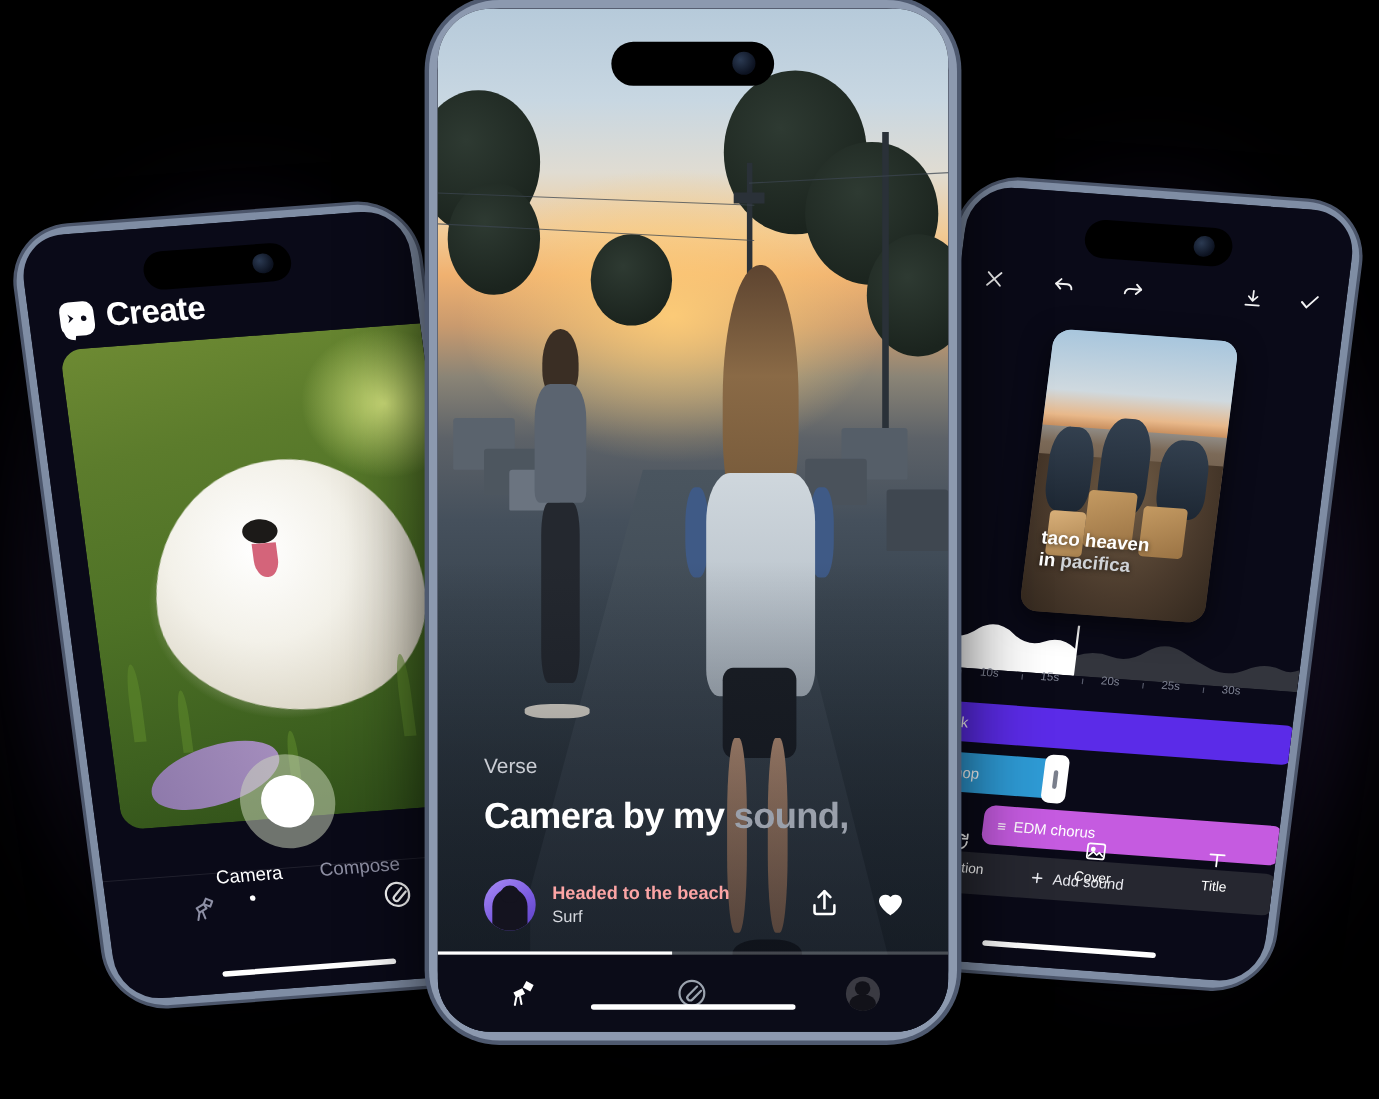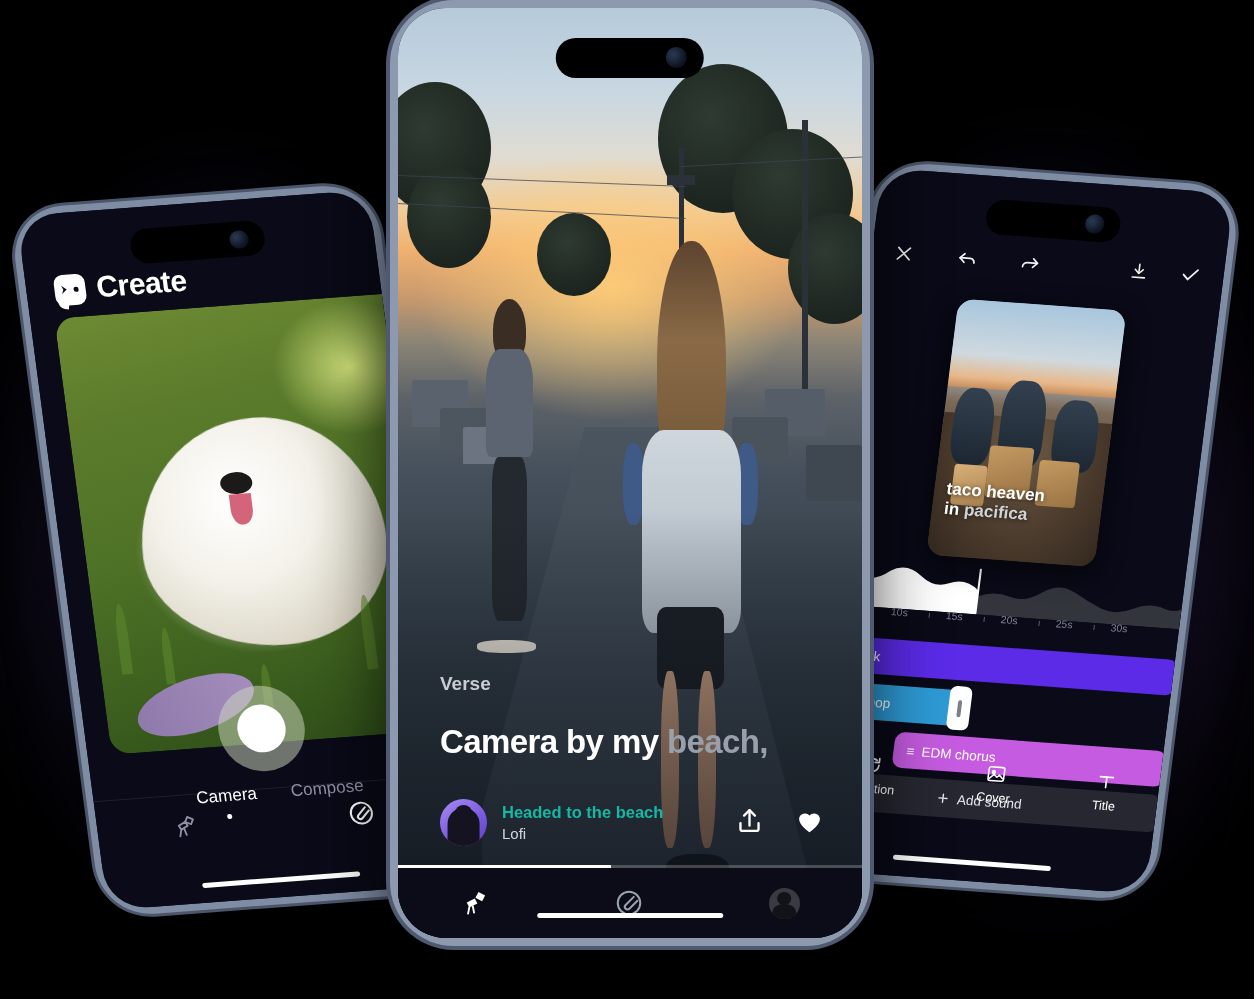--- a/index.html
+++ b/index.html
@@ -189,36 +189,36 @@
               border-radius:18%; background:#24282f; }
   .pm-g2hair{ position:absolute; left:28%; top:-8%; width:44%; height:20%;
               border-radius:50% 50% 40% 40%; background:#3a2e24; }
   .pm-g2board{position:absolute; left:6%; bottom:-4%; width:80%; height:4%;
               border-radius:40%; background:#e8e3d8; }
 
   .pm-scrim { position:absolute; left:0; right:0; bottom:0; height:46%;
               background:linear-gradient(180deg, rgba(10,14,22,0) 0%, rgba(10,14,22,.30) 40%, rgba(8,12,20,.62) 100%); }
 
   .pm-lyrics { position:absolute; left:42px; right:42px; bottom:175px; z-index:22; }
-  .pm-section { color:#c9ccd3; font-size:19px; margin-bottom:27px;font-weight:bold; }
+  .pm-section { color:#c9ccd3; font-size:19px; margin-bottom:13px; }
   .pm-line { font-size:33px; font-weight:bold; line-height:1.23; letter-spacing:-.6px; }
   .pm-line .hi { color:#ffffff; }
   .pm-line .lo { color:#9aa0ab; }
 
   .pm-meta { position:absolute; left:42px; right:36px; bottom:92px;
              display:flex; align-items:center; gap:15px; z-index:22; }
   .pm-av { width:47px; height:47px; border-radius:50%; flex:0 0 auto; overflow:hidden;
            background:linear-gradient(145deg,#a98cf5 0%,#7b5ce0 55%,#5b3fc4 100%); position:relative; }
   .pm-av::after { content:""; position:absolute; left:50%; top:20%; transform:translateX(-50%);
            width:70%; height:100%; border-radius:46% 46% 0 0 / 34% 34% 0 0;
            background:#14131f; }
   .pm-av::before { content:""; position:absolute; left:50%; top:13%; transform:translateX(-50%);
            width:38%; height:34%; border-radius:50%; background:#14131f; z-index:2; }
   .pm-names { flex:1; min-width:0; }
-  .pm-t1 { color:#14b8a6; font-size:16.5px; font-weight:bold; }
+  .pm-t1 { color:#fca5a5; font-size:16.5px; font-weight:bold; }
   .pm-t2 { color:#d4d7dd; font-size:15px; margin-top:3px; }
   .pm-acts { display:flex; align-items:center; gap:28px; }
 
   .pm-prog { position:absolute; left:0; right:0; bottom:70px; height:3px;
              background:rgba(255,255,255,.22); z-index:22; }
   .pm-prog > i { display:block; height:100%; background:#fff; }
 
   .pm-nav { position:absolute; left:0; right:0; bottom:0; height:70px;
             background:#0b0c18; display:flex; align-items:center;
             justify-content:space-around; z-index:25; }
@@ -472,29 +472,29 @@
         <div class="pm-scrim"></div>
       </div>
 
       <div class="island" style="width:32%; height:4.3%;">
         <div class="cam"></div>
       </div>
 
       <div class="pm-lyrics">
         <div class="pm-section">Verse</div>
         <div class="pm-line">
-          <span class="hi">Camera by my </span><span class="lo">beach,</span>
+          <span class="hi">Camera by my </span><span class="lo">sound,</span>
         </div>
       </div>
 
       <div class="pm-meta">
         <div class="pm-av"></div>
         <div class="pm-names">
           <div class="pm-t1">Headed to the beach</div>
-          <div class="pm-t2">Lofi</div>
+          <div class="pm-t2">Surf</div>
         </div>
         <div class="pm-acts">
           <div>
             <svg width="31" height="31" viewBox="0 0 24 24" fill="none" stroke="#fff" stroke-width="1.8" stroke-linecap="round" stroke-linejoin="round">
               <path d="M12 16V4"></path>
                 <path d="M7.8 8.2L12 4l4.2 4.2"></path>
               <path d="M5 14v4.5a1.5 1.5 0 001.5 1.5h11a1.5 1.5 0 001.5-1.5V14"></path>
               </svg>
           </div>
           <div>

